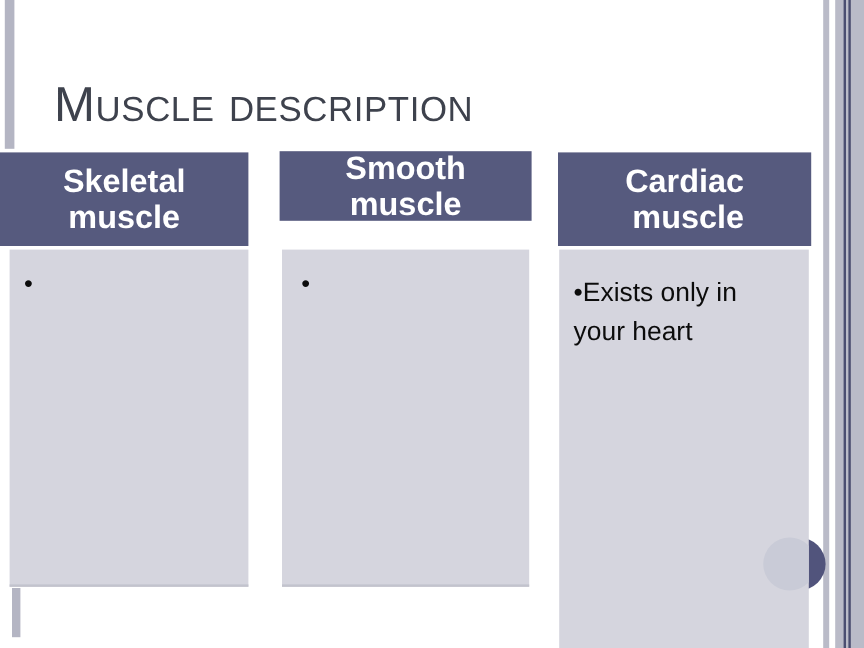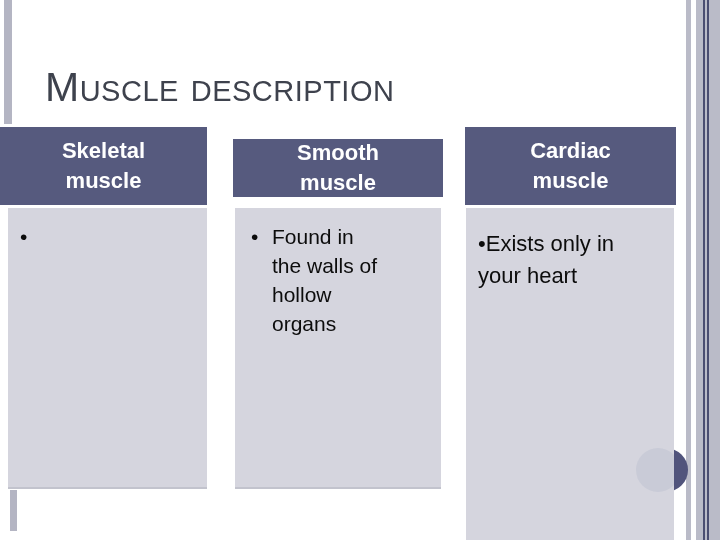--- a/index.html
+++ b/index.html
@@ -17,31 +17,31 @@
   .stripe-line-b { position:absolute; left:11px; top:0; width:2px; height:540px; background:#4b4e71; }
   
   .title {
     position:absolute; left:45px; top:68px; z-index:2;
     font-variant:small-caps; font-size:41px; line-height:38px;
     color:#3e424d; letter-spacing:0.5px; white-space:pre;
   }
   
   .col-header {
     position:absolute; z-index:2; background:#565a7e; color:#ffffff;
-    font-weight:bold; font-size:22px; line-height:30px;
+    font-weight:bold; font-size:27px; line-height:30px;
     display:flex; align-items:center; justify-content:center; text-align:center;
   }
   .col-header span { white-space:pre-line; }
   .col-body {
     position:absolute; z-index:2; background:#d5d5de;
     border-bottom:2px solid #c2c3cd; color:#0c0c0c;
   }
   .hdr-1 { left:0;     top:127px; width:207px; height:78px; }
-  .hdr-2 { left:233px; top:139px; width:210px; height:58px; }
-  .hdr-3 { left:465px; top:127px; width:211px; height:78px; }
+  .hdr-2 { left:233px; top:126px; width:210px; height:58px; }
+  .hdr-3 { left:465px; top:127px; width:211px; height:78px;text-align:right; }
   .bod-1 { left:8px;   top:208px; width:199px; height:281px; }
   .bod-2 { left:235px; top:208px; width:206px; height:281px; }
   .bod-3 { left:466px; top:208px; width:208px; height:343px; overflow:hidden; }
   .bullet-row { display:flex; padding:14px 4px 0 12px; font-size:21px; line-height:29px; }
   .bod-2 .bullet-row { padding-left:16px; }
   .bullet-cell { flex:none; width:21px; }
   .body-text { white-space:pre-line; }
   .inline-bullet-row {
     padding:20px 6px 0 12px; font-size:22px; line-height:32px;
   }
@@ -83,24 +83,20 @@
     </div>
   </div>
 
   <div class="col-header hdr-2">
     <span>Smooth
 muscle</span>
   </div>
   <div class="col-body bod-2">
     <div class="bullet-row">
       <span class="bullet-cell">•</span>
-      <span class="body-text">Found in
-the walls of
-hollow
-organs</span>
     </div>
   </div>
 
   <div class="col-header hdr-3">
     <span>Cardiac
 muscle</span>
   </div>
   <div class="col-body bod-3">
     <div class="inline-bullet-row">
       <span>•</span><span class="body-text">Exists only in

